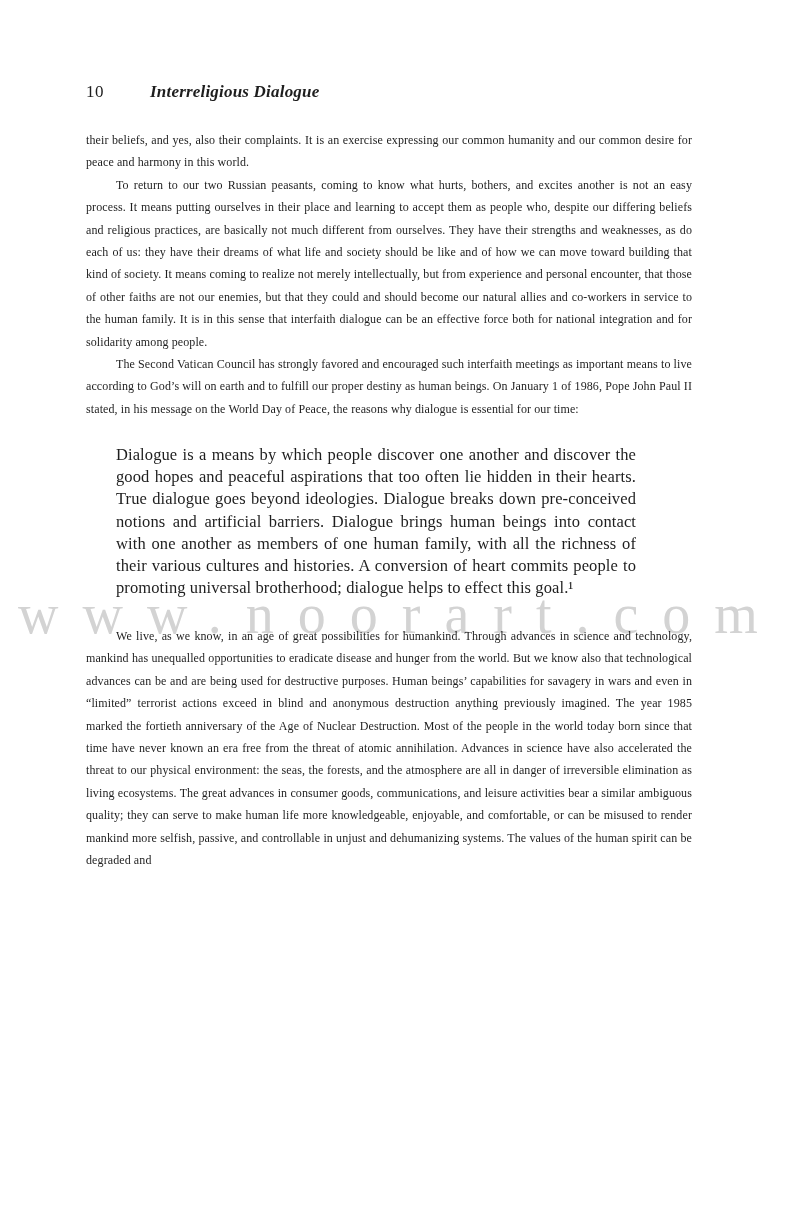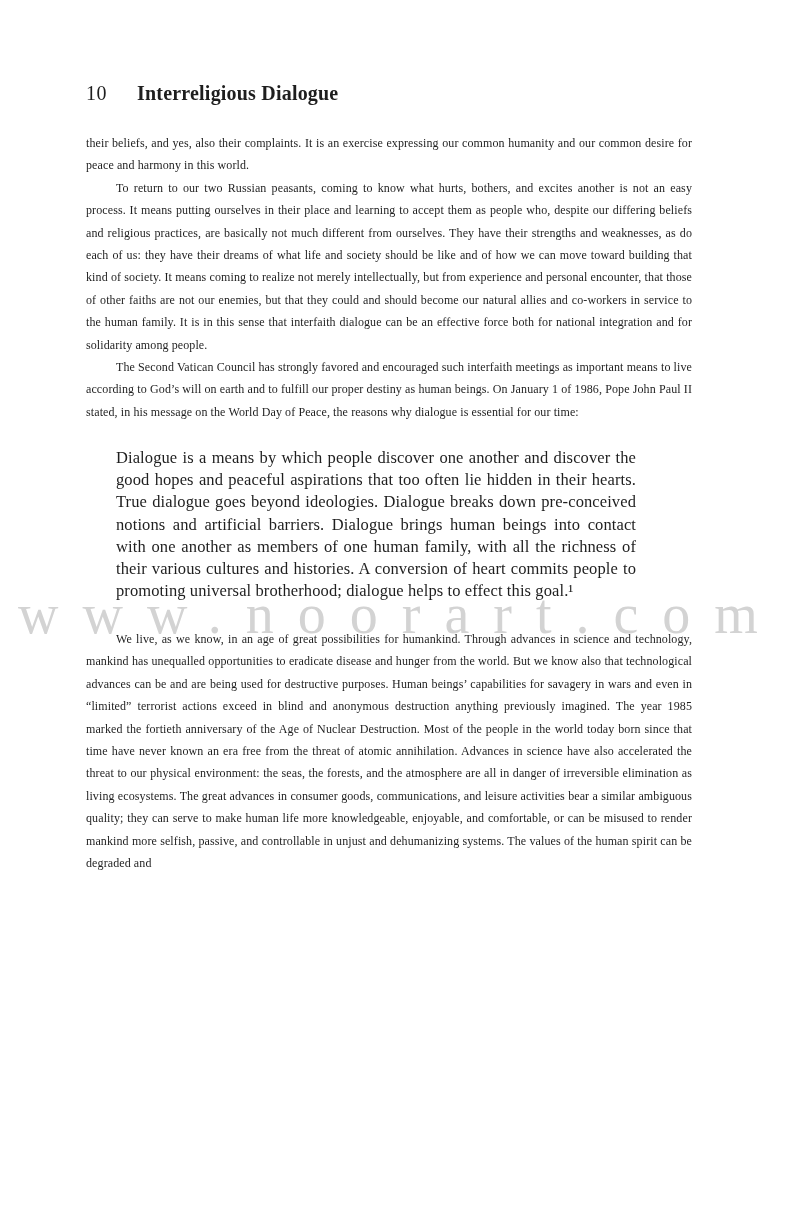--- a/index.html
+++ b/index.html
@@ -18,29 +18,30 @@
     box-sizing: border-box;
   }
   .content {
     position: relative;
     padding: 82px 108px 0 86px;
     box-sizing: border-box;
   }
   .header {
     display: flex;
     align-items: baseline;
-    font-size: 20px;
+    font-size: 17px;
     margin-bottom: 27px;
   }
   .pagenum {
     letter-spacing: 0.5px;
   }
   .running-title {
+    font-style: italic;
     font-weight: bold;
-    margin-left: 30px;
+    margin-left: 46px;
     letter-spacing: 0.2px;
     text-align: right;
   }
   p.para {
     margin: 0;
     font-size: 12px;
     line-height: 22.4px;
     text-align: justify;
     letter-spacing: 0.1px;
   }

